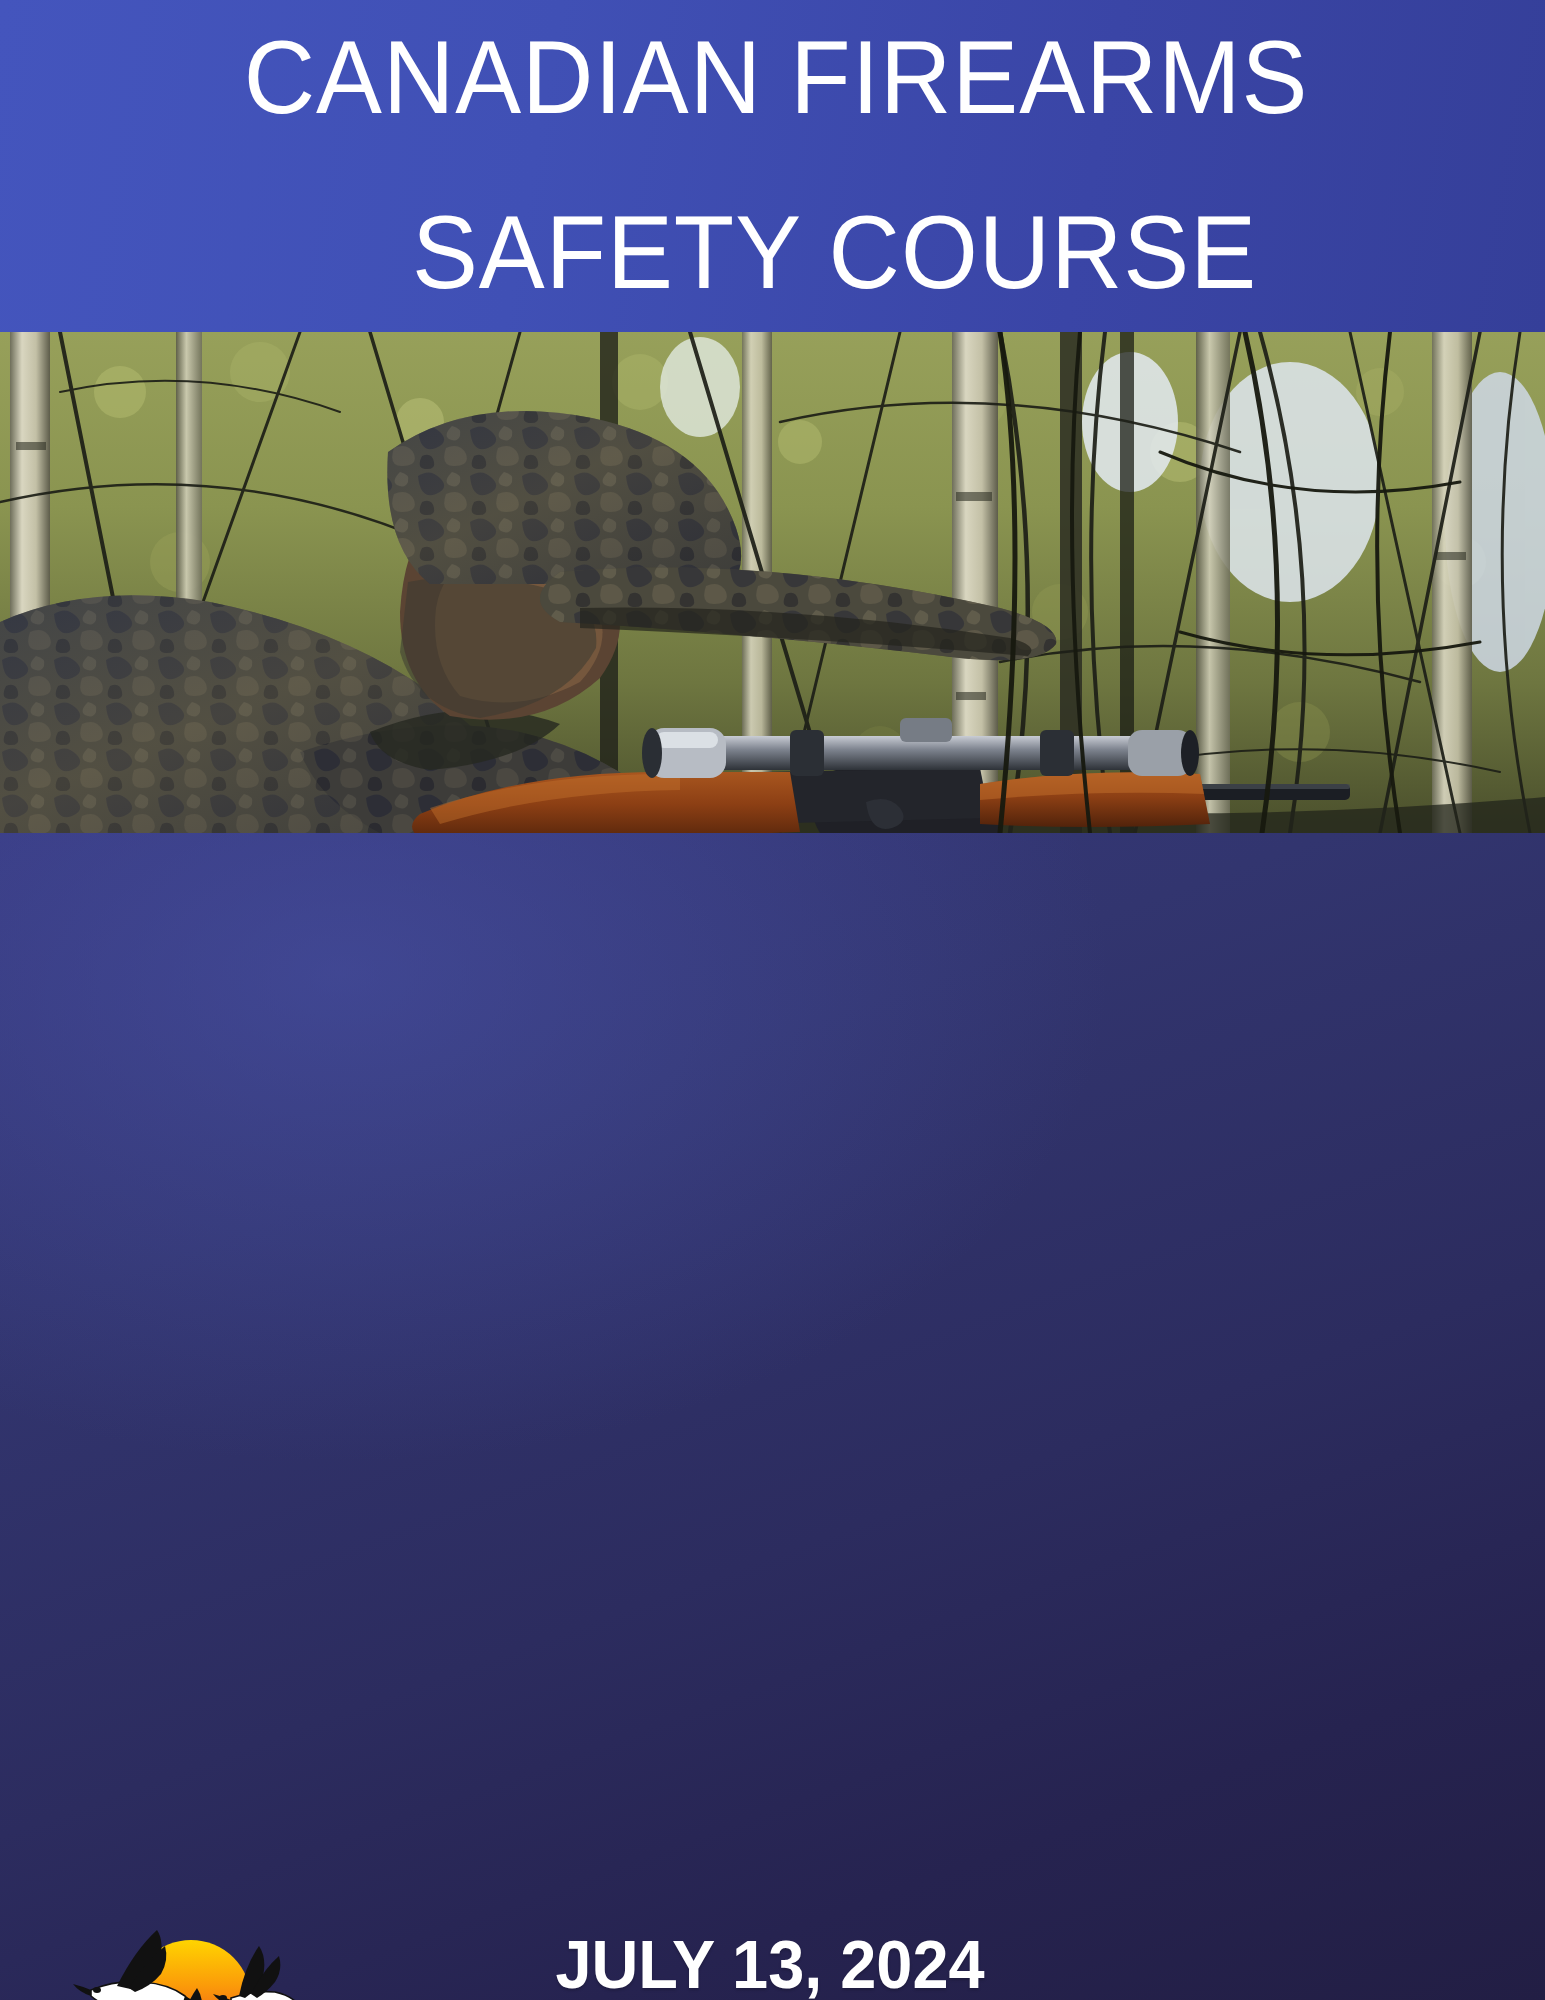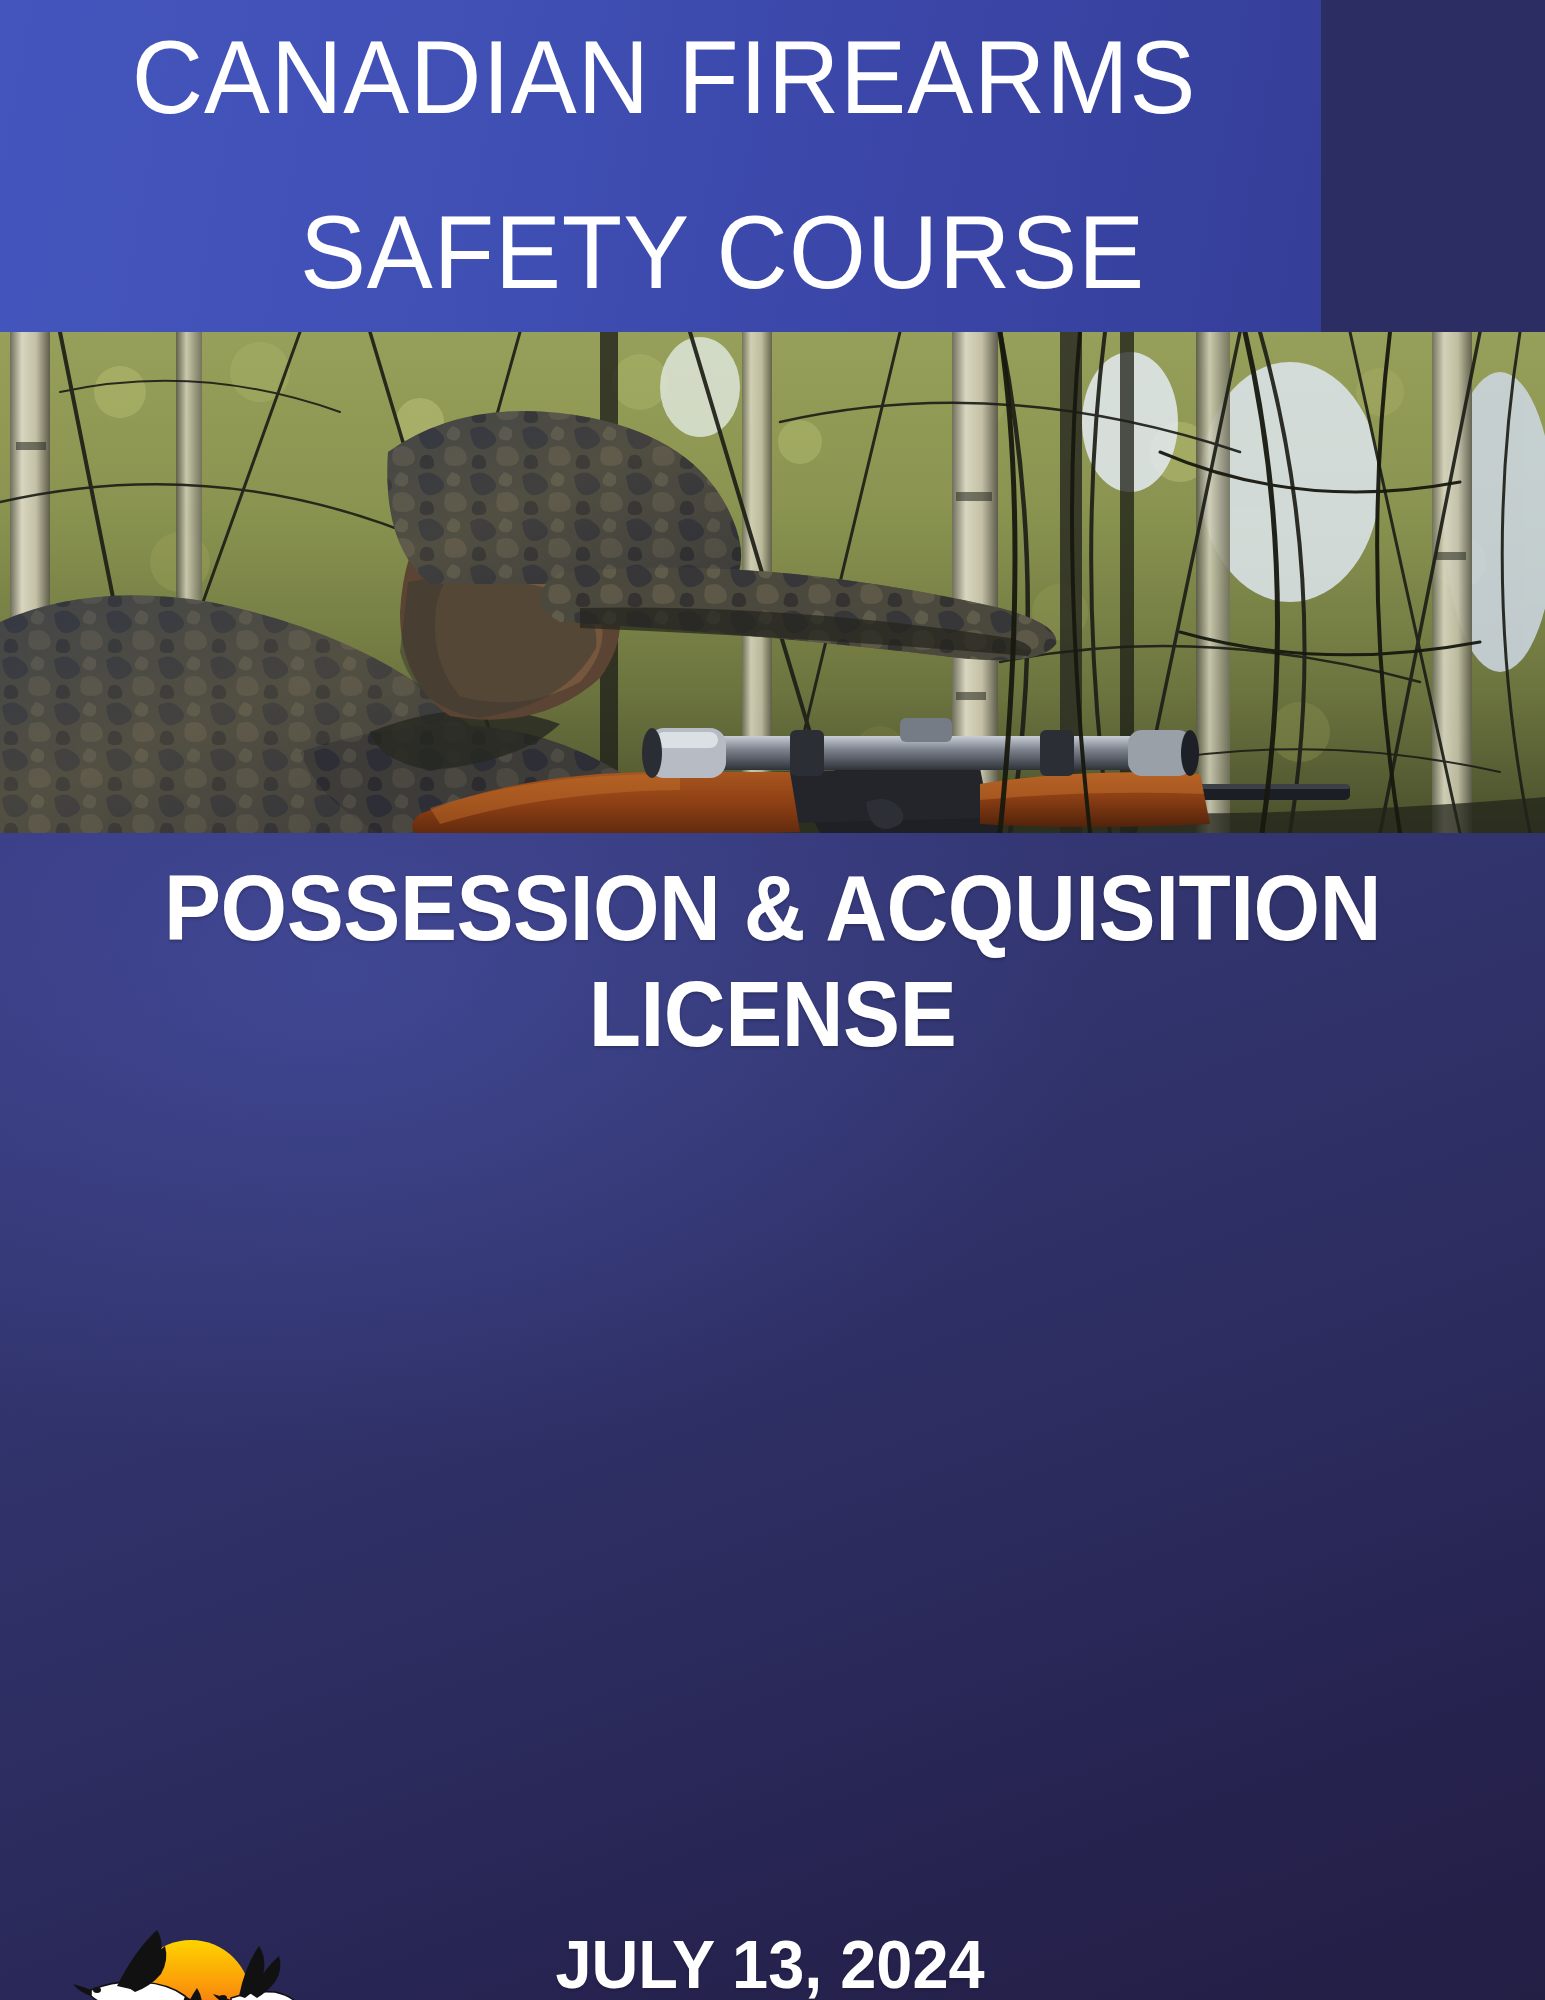--- a/index.html
+++ b/index.html
@@ -15,21 +15,21 @@
     width: 1545px;
     height: 2000px;
     overflow: hidden;
     background: #2b2d63;
   }
 
   
   #header-band {
     position: absolute;
     left: 0; top: 0;
-    width: 1321px;
+    width: 1545px;
     height: 332px;
     background: linear-gradient(100deg, #4455bd 0%, #4050b5 35%, #3a45a6 70%, #353f99 100%);
     display: flex;
     flex-direction: column;
     align-items: center;
     justify-content: center;
     gap: 48px;
   }
   .hdr-line {
     color: #ffffff;
@@ -288,24 +288,20 @@
         <path d="M1245 0 Q1300 240 1262 501" stroke-width="5"></path>
         <path d="M1390 0 Q1360 250 1400 501" stroke-width="4"></path>
         <path d="M1160 120 Q1300 180 1460 150" stroke-width="3"></path>
         <path d="M1180 300 Q1320 340 1480 310" stroke-width="3"></path>
       </g>
     </svg>
   </div>
 
   <div id="lower-panel">
 
-    <div id="title-block">
-      <div class="title-line">POSSESSION &amp; ACQUISITION</div>
-      <div class="title-line">LICENSE</div>
-    </div>
 
     <div id="logo">
       <svg viewBox="0 0 227 200">
         <defs>
           <linearGradient id="sunGrad" x1="0" y1="0" x2="0" y2="1">
             <stop offset="0%" stop-color="#ffd400"></stop>
             <stop offset="38%" stop-color="#fb9b09"></stop>
             <stop offset="72%" stop-color="#f2601a"></stop>
             <stop offset="100%" stop-color="#e8281e"></stop>
           </linearGradient>

